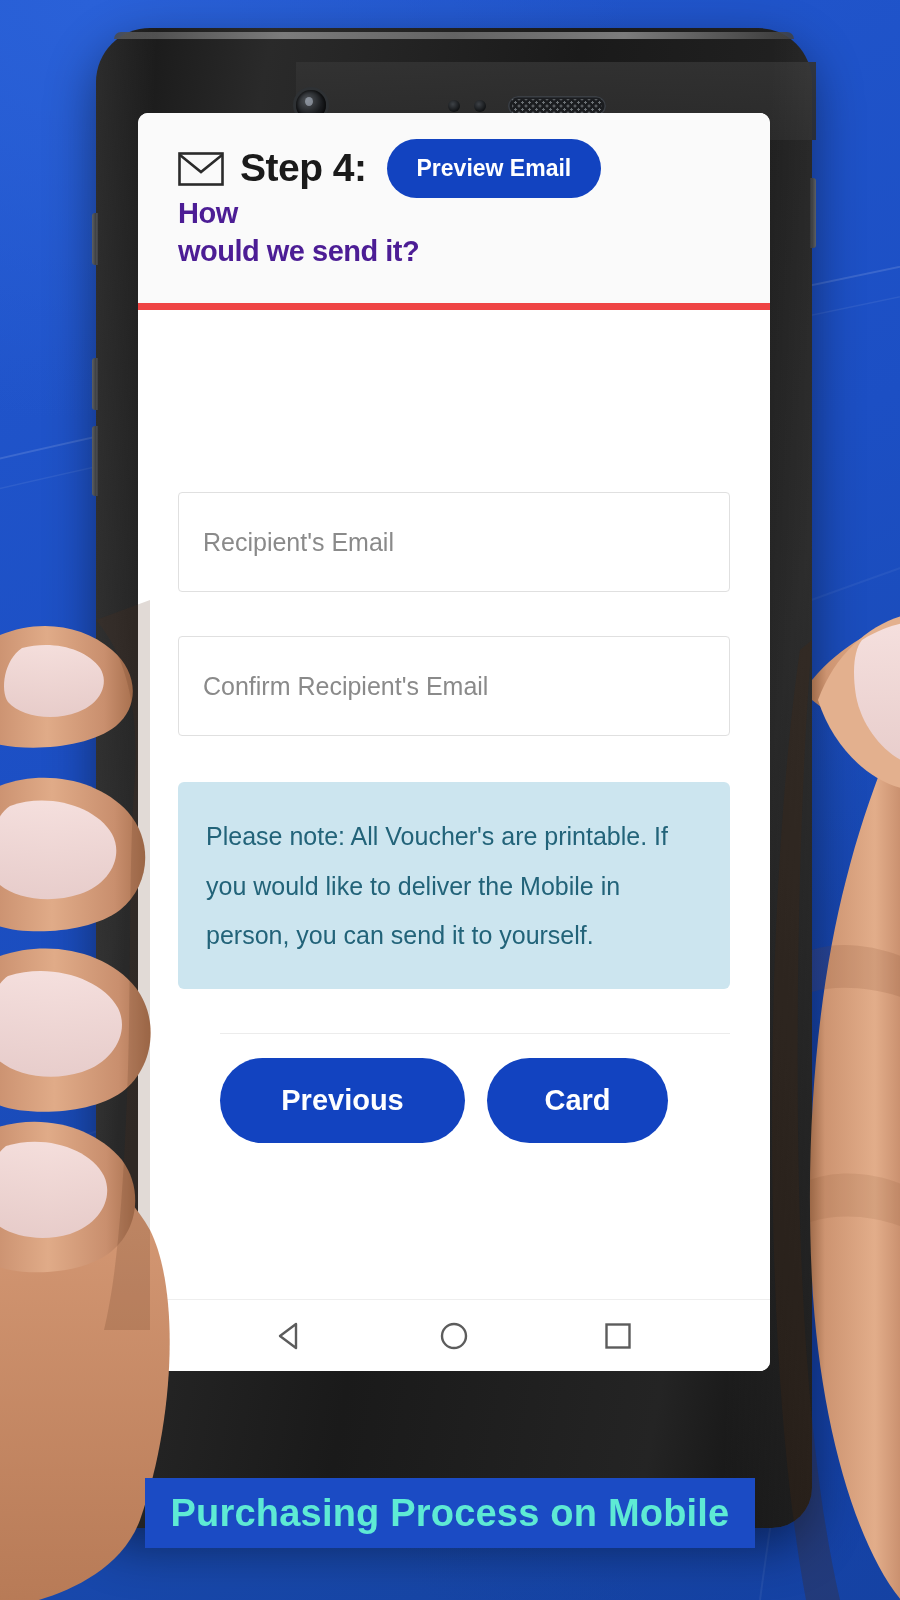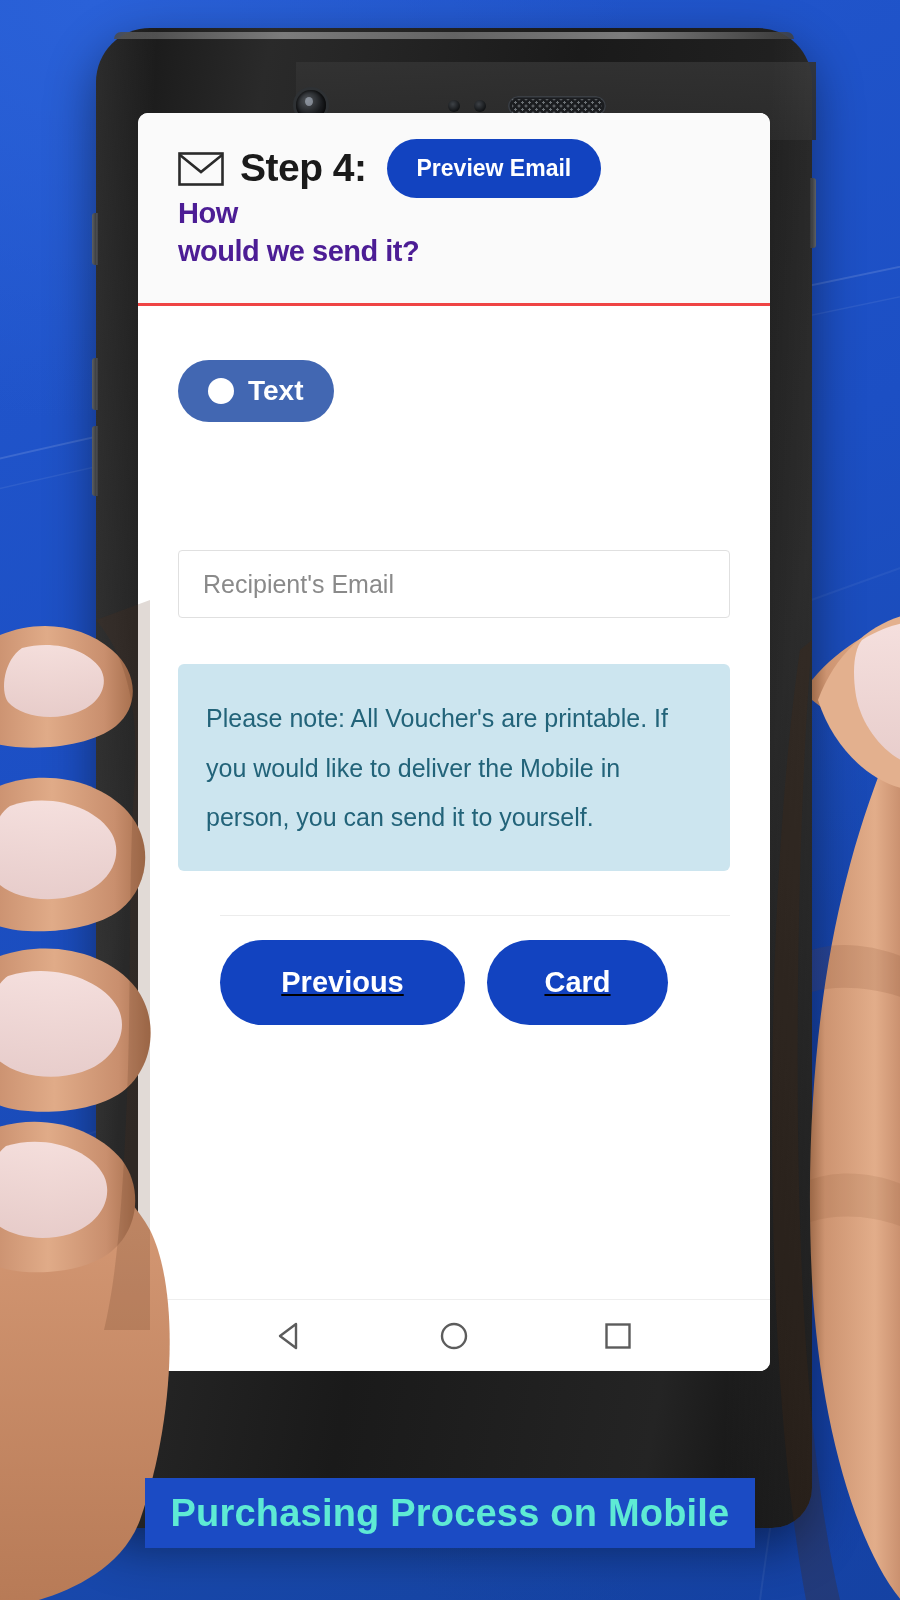--- a/index.html
+++ b/index.html
@@ -156,21 +156,21 @@
     width: 632px;
     height: 1258px;
     background: #ffffff;
     border-radius: 10px;
     overflow: hidden;
   }
 
   
   .app-header {
     background: #fafafa;
-    border-bottom: 3px solid #ef4444;
+    border-bottom: 7px solid #ef4444;
     padding: 26px 24px 30px 40px;
   }
   .header-line1 {
     display: flex;
     align-items: center;
     gap: 16px;
     flex-wrap: nowrap;
   }
   .mail-icon {
     flex: 0 0 auto;
@@ -250,21 +250,21 @@
   .radio-label {
     color: #ffffff;
     font-size: 28px;
     font-weight: bold;
   }
 
   .spacer-a { height: 128px; }
 
   .field {
     width: 100%;
-    height: 68px;
+    height: 100px;
     border: 1px solid #e0e0e0;
     border-radius: 4px;
     background: #fff;
     padding: 0 24px;
     font-size: 25px;
     font-family: "Liberation Sans", sans-serif;
     color: #333;
     display: block;
   }
   .field::placeholder { color: #8a8a8a; opacity: 1; }
@@ -283,21 +283,20 @@
   .divider {
     margin: 44px 0 0 42px;
     height: 1px;
     background: #ececec;
   }
 
   .nav-row {
     display: flex;
     gap: 22px;
     padding: 24px 0 0 42px;
-    text-decoration: underline;
   }
   .nav-btn {
     background: #1243c0;
     color: #fff;
     border: none;
     border-radius: 48px;
     font-size: 29px;
     font-weight: bold;
     font-family: "Liberation Sans", sans-serif;
     cursor: pointer;
@@ -387,29 +386,26 @@
         <span class="step-title">Step 4:</span>
         <button class="preview-btn">Preview Email</button>
       </div>
       <div class="header-line2">How</div>
       <div class="header-line2">would we send it?</div>
     </div>
 
     <div class="app-body">
 
       <div class="radio-row">
-        <button class="radio-pill">
-          <span class="radio-dot"></span>
-          <span class="radio-label">Text</span>
-        </button>
       </div>
 
       <div class="spacer-a"></div>
 
       <input class="field" type="text" placeholder="Recipient's Email" style="">
+      <input class="field" type="text" placeholder="Confirm Recipient's Email" style="">
 
       <div class="notice">Please note: All Voucher's are printable. If you would like to deliver the Mobile in person, you can send it to yourself.</div>
 
       <div class="divider"></div>
 
       <div class="nav-row">
         <button class="nav-btn prev">Previous</button>
         <button class="nav-btn next">Card</button>
       </div>
     </div>

